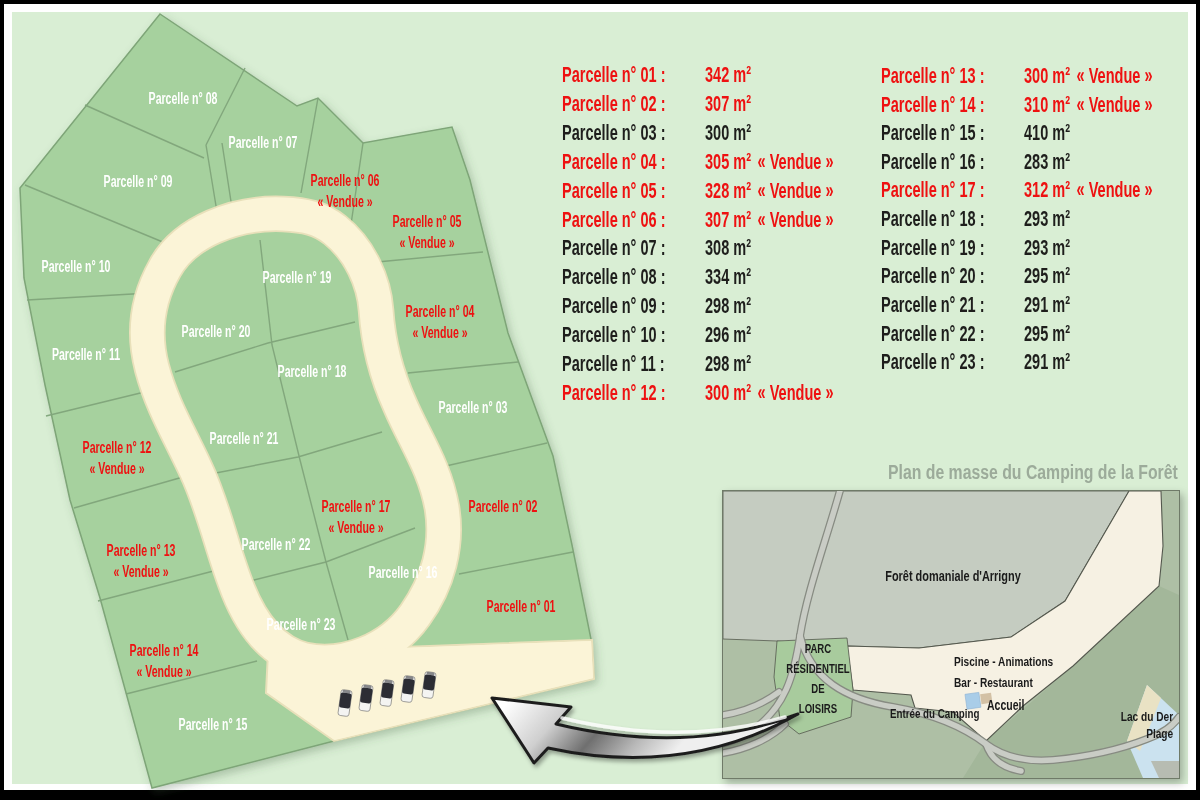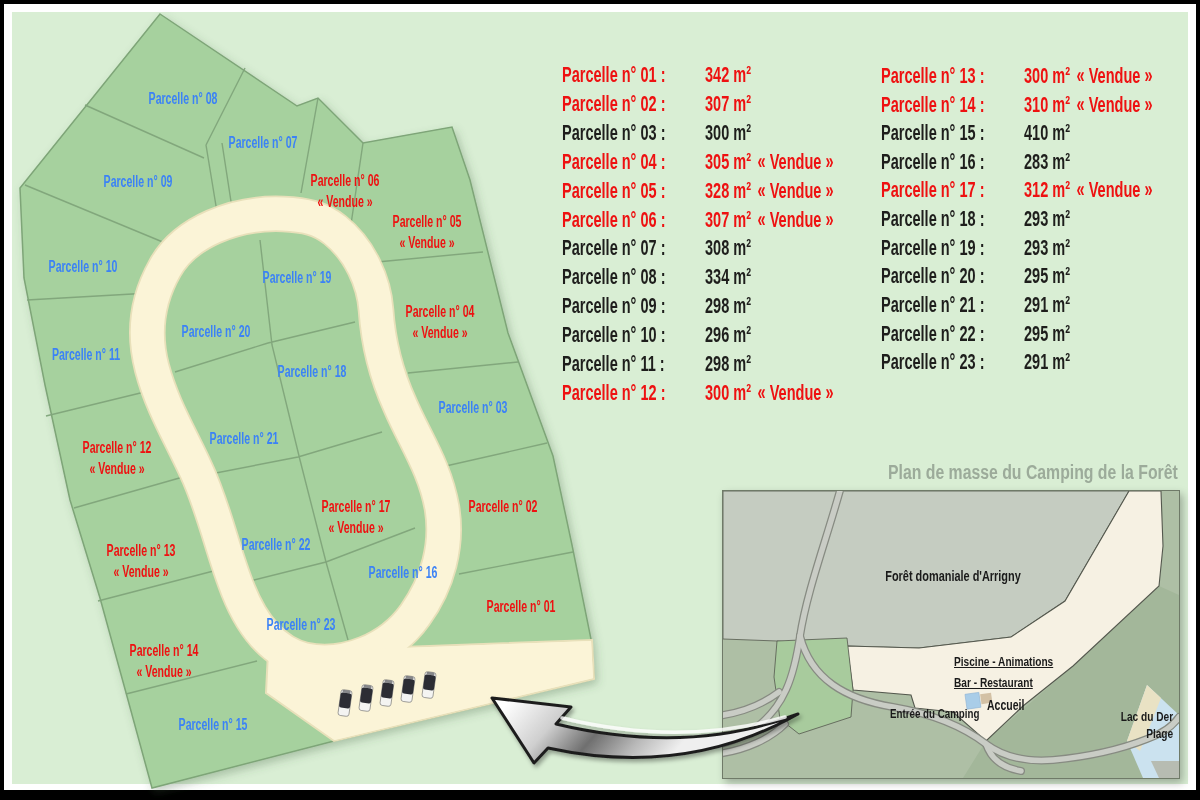--- a/index.html
+++ b/index.html
@@ -10,21 +10,21 @@
   .paper { position:absolute; left:4px; top:4px; width:1192px; height:786px; background:#ffffff; }
   .stage { position:absolute; left:12px; top:12px; width:1176px; height:772px; background:#d9eed4; }
 
   #map-svg { position:absolute; left:0; top:0; z-index:1; }
   #arrow-svg { position:absolute; left:0; top:0; z-index:6; pointer-events:none; }
 
   
   .ml {
     position:absolute; z-index:3; transform:translate(-50%,-50%);
     text-align:center; font-weight:bold; font-size:16px; line-height:21px;
-    color:#3b82f6; white-space:nowrap;
+    color:#ffffff; white-space:nowrap;
   }
   .ml .ln { display:block; transform:scaleX(0.66); }
   .ml.red { color:#ee1111; }
 
   
   .lrow { position:absolute; z-index:3; height:29px; font-weight:bold; font-size:22px; color:#1e1e1c; }
   .lrow.red { color:#ee1111; }
   .lrow .lab, .lrow .val {
     position:absolute; top:0; line-height:29px; white-space:nowrap;
     transform-origin:0 50%; transform:scaleX(0.66);
@@ -47,21 +47,21 @@
   }
   .inset .ilabel { position:absolute; font-weight:bold; color:#1a1a1a; white-space:nowrap; }
   .inset .ilabel .ln { display:block; transform:scaleX(0.75); transform-origin:0 50%; }
   .forest-label { left:230px; top:85px; transform:translate(-50%,-50%); font-size:14px; color:#343b31; }
   .forest-label .ln { transform-origin:50% 50% !important; transform:scaleX(0.78) !important; }
   .prl-label {
     left:95px; top:188px; transform:translate(-50%,-50%); text-align:center;
     font-size:12px; line-height:20px; color:#7a957b;
   }
   .prl-label .ln { transform-origin:50% 50% !important; transform:scaleX(0.8) !important; }
-  .piscine-label { left:231px; top:160px; font-size:13.5px; line-height:21px;text-decoration:underline; }
+  .piscine-label { left:231px; top:160px; font-size:13.5px; line-height:21px; }
   .accueil-label { left:264px; top:206px; font-size:14px; }
   .entree-label  { left:167px; top:215px; font-size:13px; }
   .lac-label {
     right:6px; top:217px; text-align:right; font-size:13px; line-height:17px; color:#404a3e;
   }
   .lac-label .ln { transform-origin:100% 50% !important; transform:scaleX(0.78) !important; }
 </style>
 </head>
 <body>
 
@@ -139,21 +139,21 @@
     <span class="ln"></span>
   </div>
 <div class="ml red" style="left:345px; top:191px;">
     <span class="ln">Parcelle n° 06</span>
     <span class="ln">« Vendue »</span>
   </div>
 <div class="ml red" style="left:427px; top:232px;">
     <span class="ln">Parcelle n° 05</span>
     <span class="ln">« Vendue »</span>
   </div>
-<div class="ml" style="left:83px;  top:266px;">
+<div class="ml" style="left:76px;  top:266px;">
     <span class="ln">Parcelle n° 10</span>
     <span class="ln"></span>
   </div>
 <div class="ml" style="left:297px; top:277px;">
     <span class="ln">Parcelle n° 19</span>
     <span class="ln"></span>
   </div>
 <div class="ml red" style="left:440px; top:322px;">
     <span class="ln">Parcelle n° 04</span>
     <span class="ln">« Vendue »</span>
@@ -345,20 +345,26 @@
     </g>
     <g transform="rotate(-8 252 210)">
       <rect x="243" y="202" width="14" height="15" fill="#a9cde8" stroke="#8fb3d4" stroke-width="0.6"></rect>
       <rect x="258" y="204" width="11" height="10" fill="#d3c1a5"></rect>
     </g>
   </svg>
 
   <div class="ilabel forest-label">
       <span class="ln">Forêt domaniale d'Arrigny</span>
     </div>
+  <div class="ilabel prl-label">
+    <span class="ln">PARC</span>
+    <span class="ln">RÉSIDENTIEL</span>
+    <span class="ln">DE</span>
+    <span class="ln">LOISIRS</span>
+  </div>
   <div class="ilabel piscine-label">
     <span class="ln">Piscine - Animations</span>
     <span class="ln">Bar - Restaurant</span>
   </div>
   <div class="ilabel accueil-label">
       <span class="ln">Accueil</span>
     </div>
   <div class="ilabel entree-label">
       <span class="ln">Entrée du Camping</span>
     </div>

